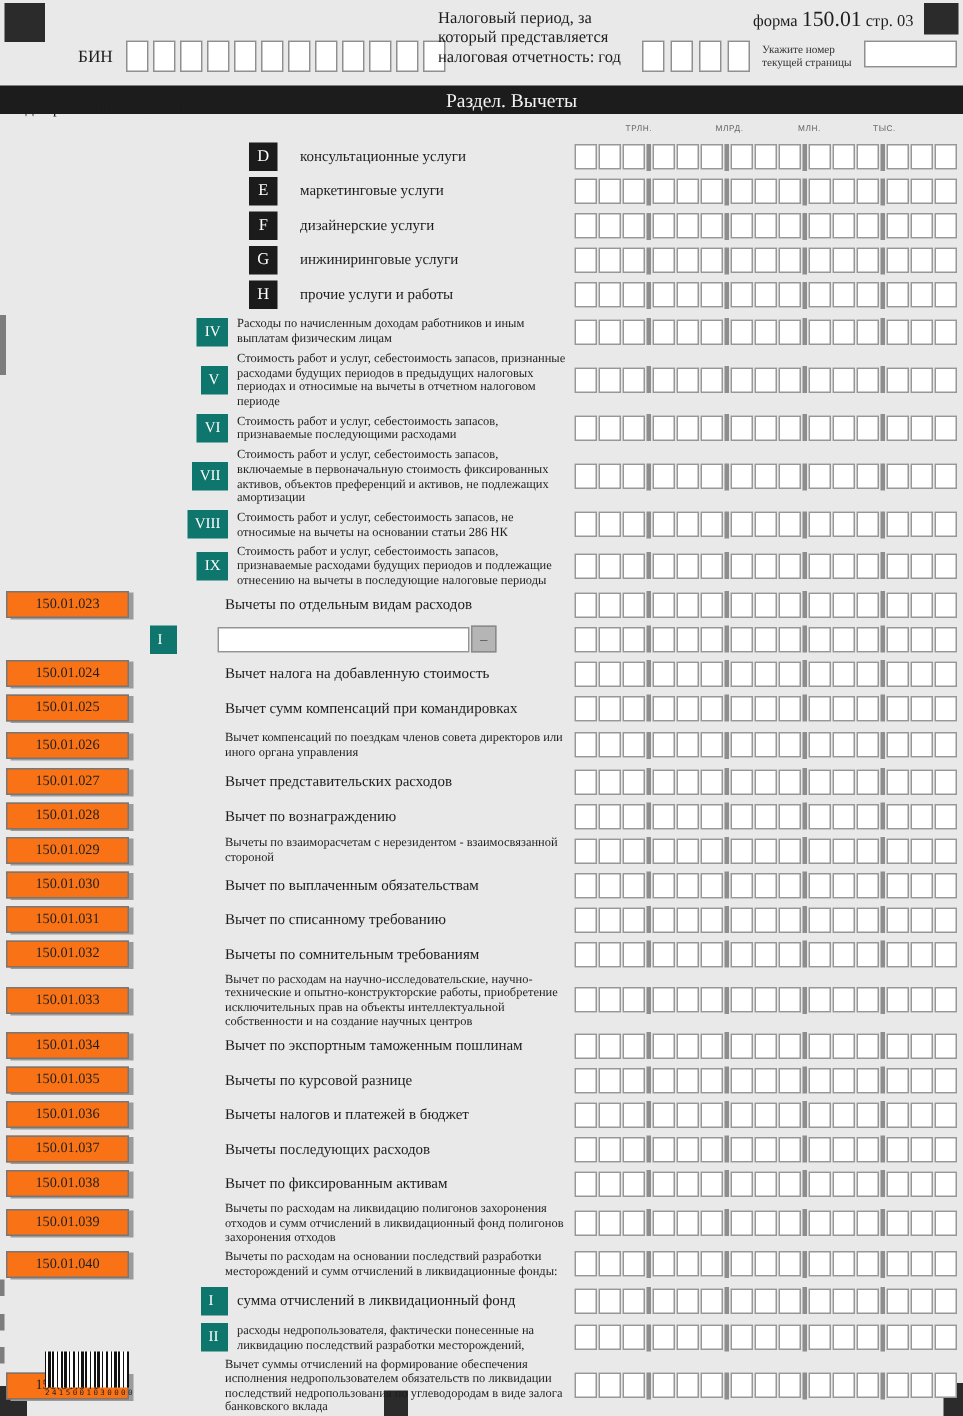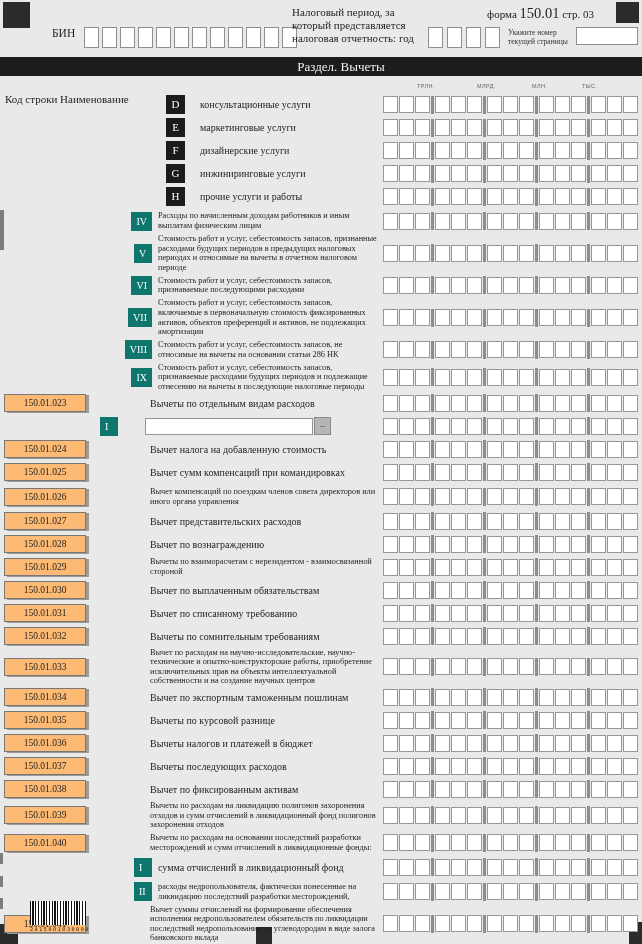--- a/index.html
+++ b/index.html
@@ -13,52 +13,52 @@
   .c-bl{left:0;top:924px;width:18px;height:20px;}
   .c-bc{left:256px;top:927px;width:16px;height:17px;}
   .c-br{left:629px;top:922px;width:13px;height:22px;}
   .tick{position:absolute;left:0;background:#7d7d7d;width:4px;}
   .t1{top:210px;height:40px;}
   .t2{top:853px;height:11px;width:3px;}
   .t3{top:876px;height:11px;width:3px;}
   .t4{top:898px;height:11px;width:3px;}
 
   
-  .bin-row{position:absolute;left:52px;top:27px;display:flex;align-items:flex-start;}
+  .bin-row{position:absolute;left:52px;top:27px;display:flex;align-items:center;}
   .bin-label{font-size:11.5px;margin-right:9px;}
   .box{width:15px;height:21px;background:#fff;border:1px solid #8f8f8f;margin-right:3px;box-sizing:border-box;}
   .period{position:absolute;left:292px;top:6px;width:142px;font-size:11px;line-height:13px;}
   .year-boxes{position:absolute;left:428px;top:27px;display:flex;}
   .year-boxes .box{margin-right:4px;}
-  .formref{position:absolute;right:48px;top:5px;font-size:11px;white-space:nowrap;}
+  .formref{position:absolute;right:33px;top:5px;font-size:11px;white-space:nowrap;}
   .formref .num{font-size:14.5px;}
   .pagenum-label{position:absolute;left:508px;top:28px;width:66px;font-size:7.5px;line-height:9px;color:#333;}
   .pagenum-input{position:absolute;left:576px;top:27px;width:62px;height:18px;background:#fff;border:1px solid #8f8f8f;box-sizing:border-box;}
 
   
   .section-bar{position:absolute;left:0;top:57px;width:642px;height:19px;background:#1c1c1c;color:#f3f3f3;text-align:center;font-size:13px;line-height:19px;padding-left:20px;}
 
   
-  .thead-label{position:absolute;left:5px;top:93px;font-size:11px;text-align:right;}
+  .thead-label{position:absolute;left:5px;top:66px;font-size:11px;text-align:right;}
   .scale{position:absolute;top:83px;font-size:5.5px;color:#666;letter-spacing:0.4px;font-family:"Liberation Sans",sans-serif;}
   .sl0{left:417px;} .sl1{left:477px;} .sl2{left:532px;} .sl3{left:582px;}
 
   
   .rows{position:absolute;left:0;top:93px;width:642px;display:flex;flex-direction:column;}
   .row{display:flex;align-items:center;}
   .row.h1{min-height:23px;} .row.h2{min-height:26px;} .row.h3{min-height:28px;}
   .rowleft{width:383px;position:relative;display:flex;align-items:center;align-self:stretch;}
   .label{font-size:10px;line-height:11px;padding-right:6px;}
   .row.small .label{font-size:8.3px;line-height:9.6px;}
   .lab-letter{margin-left:200px;}
   .lab-roman{margin-left:158px;}
   .lab-code{margin-left:150px;}
   .letter-badge{position:absolute;left:166px;width:19px;height:19px;background:#1b1b1b;color:#fff;font-size:11px;line-height:19px;text-align:center;}
   .roman-badge{position:absolute;right:231px;height:19px;background:#0f766e;color:#fff;font-size:10px;line-height:19px;padding:0 5px;min-width:8px;text-align:left;}
-  .code-badge{position:absolute;left:4px;width:80px;height:16px;background:#fdba74;border:1px solid #777;box-shadow:3px 1px 0 #9b9b9b;font-size:9.5px;line-height:16px;text-align:center;}
+  .code-badge{position:absolute;left:4px;width:80px;height:16px;background:#f97316;border:1px solid #777;box-shadow:3px 1px 0 #9b9b9b;font-size:9.5px;line-height:16px;text-align:center;}
   .select-wrap{position:absolute;left:145px;display:flex;align-items:center;}
   .select-input{width:168px;height:17px;background:#fff;border:1px solid #949494;box-sizing:border-box;font-size:9px;padding:0 3px;}
   .select-btn{width:17px;height:18px;background:#b5b5b5;border:1px solid #8a8a8a;box-sizing:border-box;color:#5c5c5c;font-size:9px;line-height:16px;text-align:center;margin-left:1px;font-family:"Liberation Sans",sans-serif;}
 
   .cells{display:flex;align-items:center;}
   .cell{width:15px;height:17px;background:#fff;border:1px solid #979797;box-sizing:border-box;margin-right:1px;}
   .sep{width:3px;height:18px;background:#8d8d8d;margin-right:1px;}
 
   
   .barcode{position:absolute;left:30px;top:901px;width:56px;height:24px;

